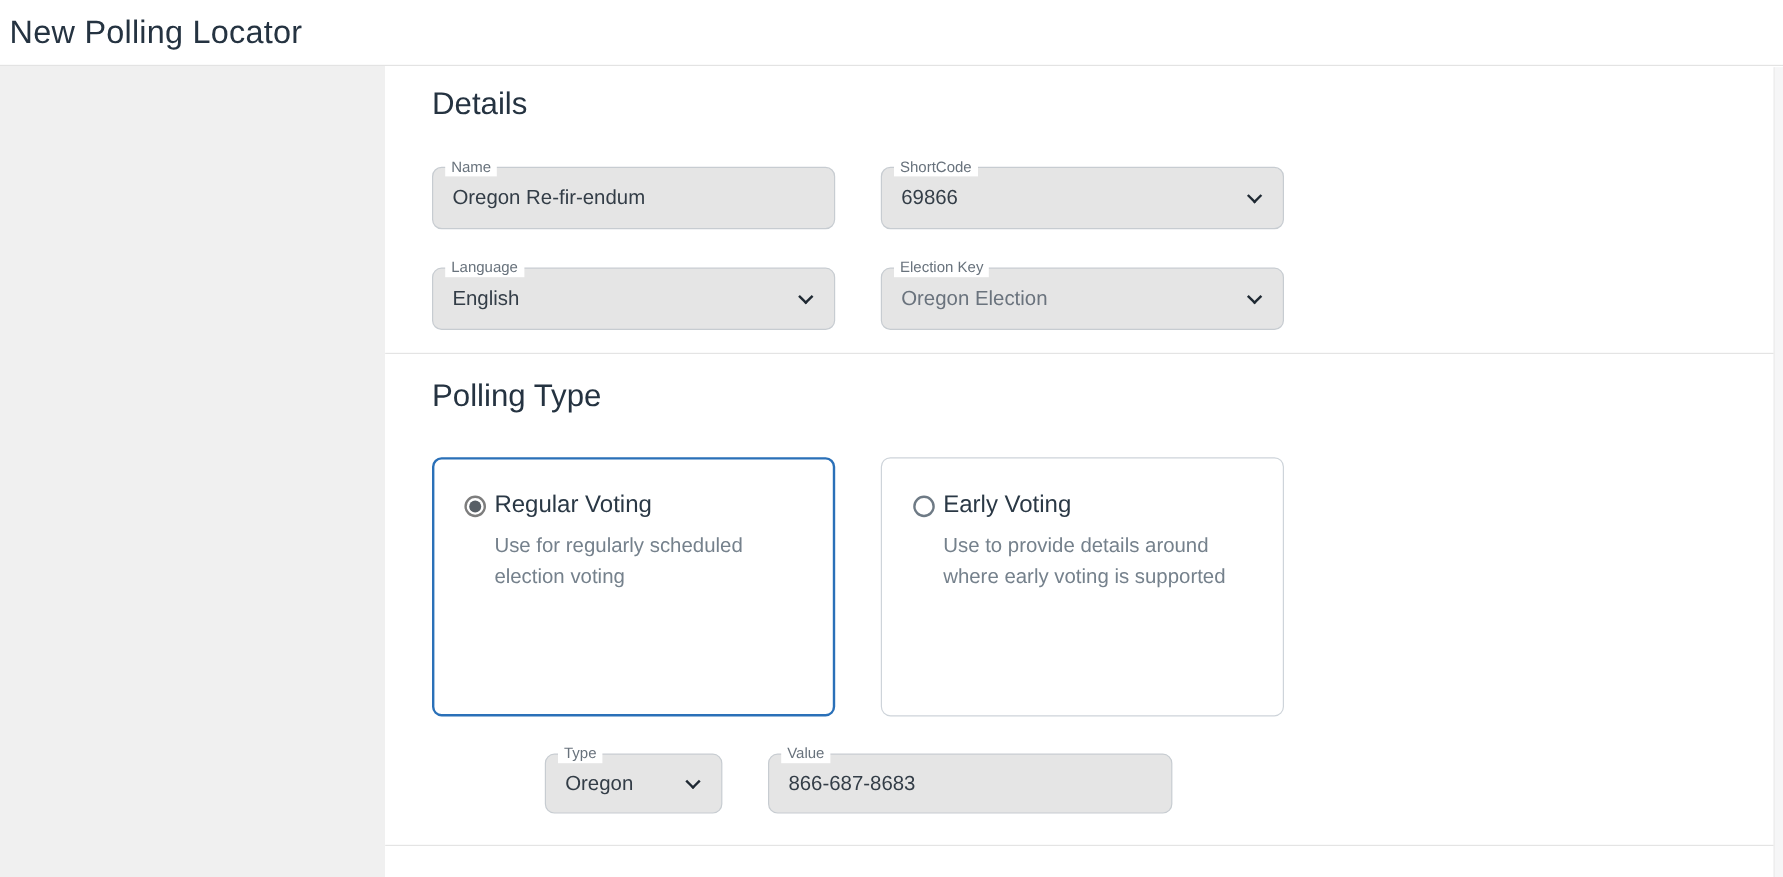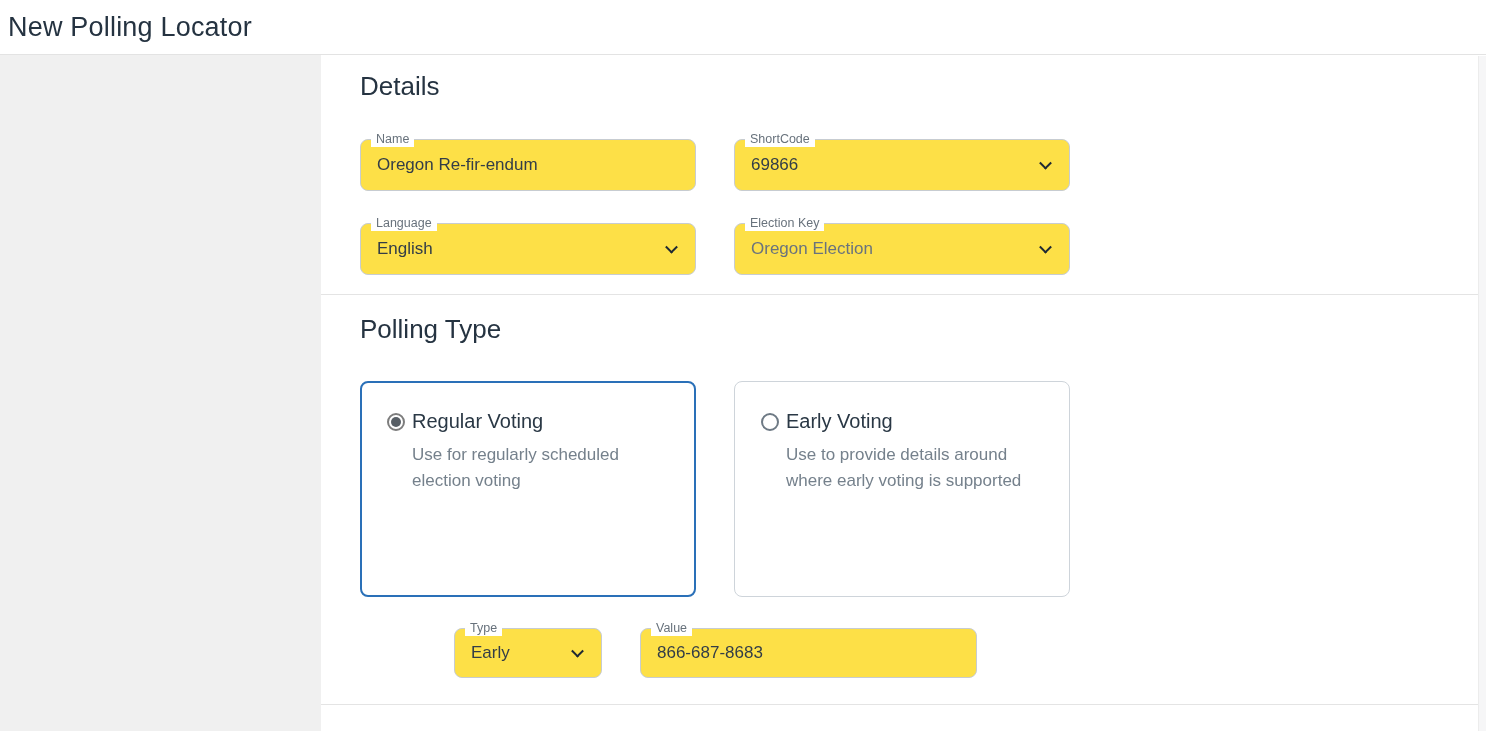--- a/index.html
+++ b/index.html
@@ -50,21 +50,21 @@
     grid-template-columns: 336px 336px;
     column-gap: 38px;
     row-gap: 32px;
     margin-top: 37px;
   }
   .field {
     position: relative;
     height: 52px;
     border: 1px solid #c7ccd1;
     border-radius: 8px;
-    background: #fde047;
+    background: #e5e5e5;
     display: flex;
     align-items: center;
     padding: 0 16px;
     cursor: text;
   }
   .field .flabel {
     position: absolute;
     top: -8px;
     left: 10px;
     background: #fff;
@@ -253,21 +253,21 @@
         </div>
 
 
       </div>
 
 
       <div class="contact-fields">
 
         <div class="field select type-select">
           <span class="flabel">Type</span>
-          <span class="fvalue">Early</span>
+          <span class="fvalue">Oregon</span>
           <span class="chevron"></span>
         </div>
 
         <div class="field value-input">
           <span class="flabel">Value</span>
           <span class="fvalue">866-687-8683</span>
         </div>
 
       </div>
 

